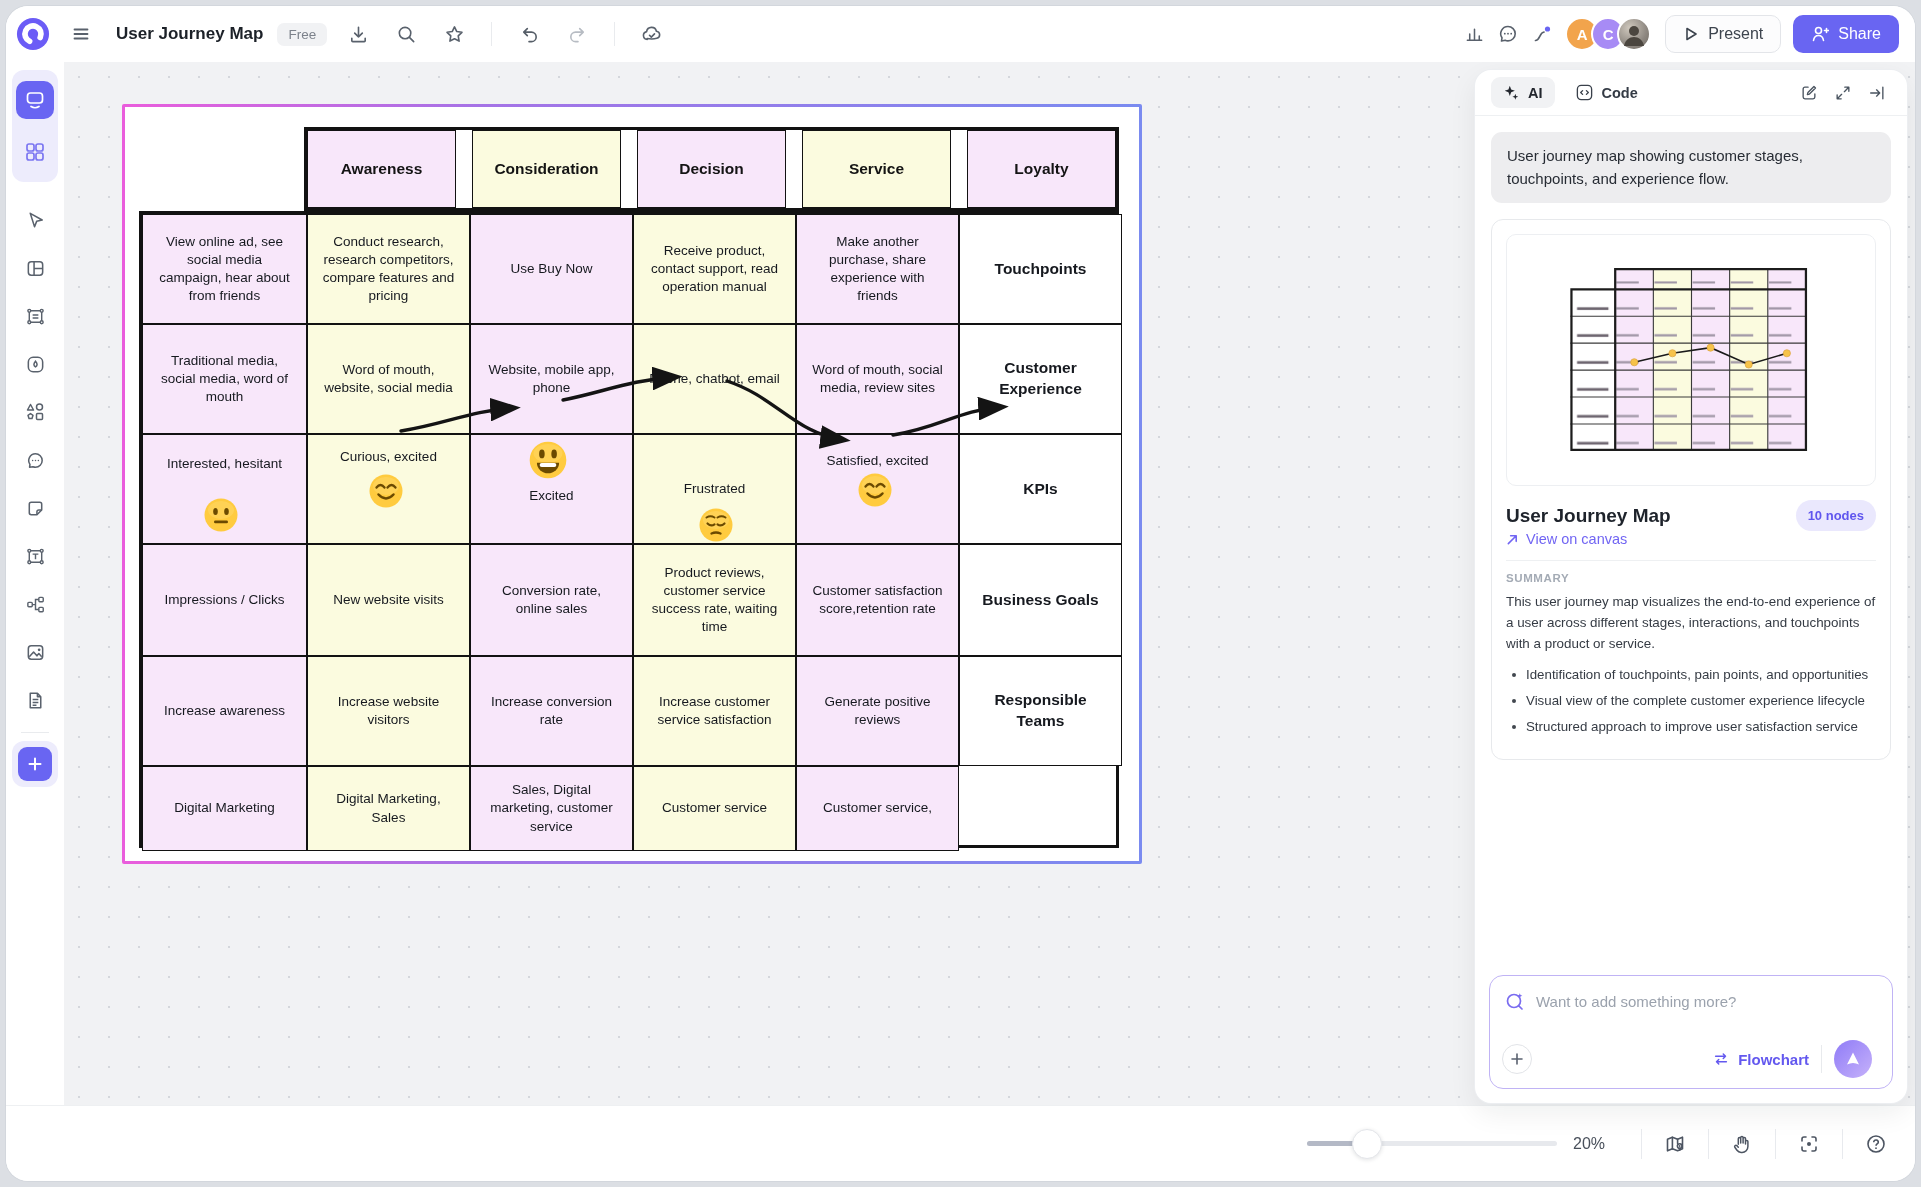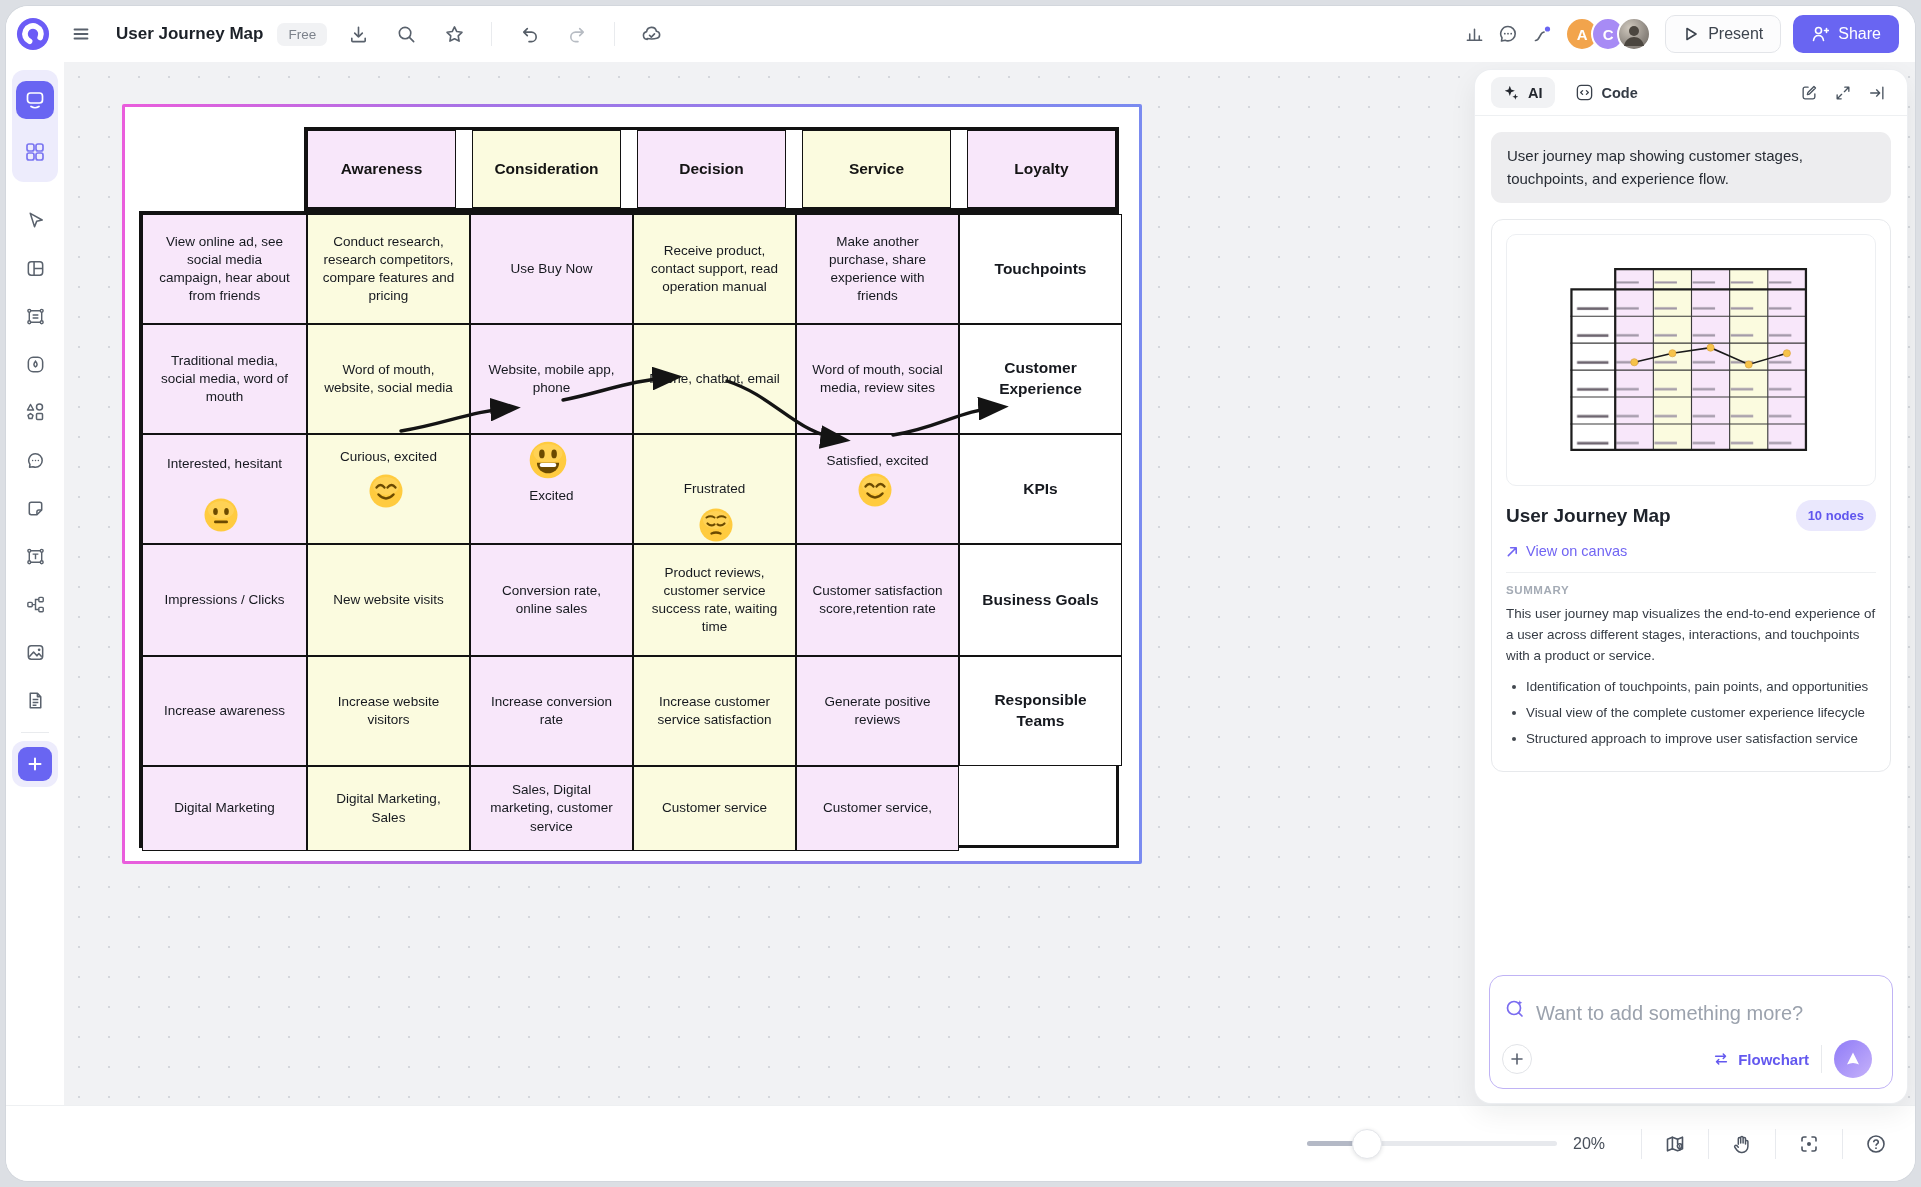--- a/index.html
+++ b/index.html
@@ -58,30 +58,30 @@
   .tab.active { background:#f1f2f4; color:#23272e; }
   .panel-head-icons { margin-left:auto; display:flex; align-items:center; gap:6px; }
   .panel-head-icons .icon-btn { width:28px; height:28px; }
   .panel-scroll { flex:1 1 auto; overflow:hidden; padding:16px; }
   .ai-bubble { background:#ededef; border-radius:11px; padding:13px 16px; font-size:15px; line-height:1.5; color:#272c34; }
   .node-card { border:1px solid #e7e9ec; border-radius:12px; margin-top:16px; padding:14px; }
   .thumb { border:1px solid #edeff2; border-radius:10px; height:252px; display:flex; align-items:center; justify-content:center; background:#fff; }
   .card-title-row { display:flex; align-items:center; justify-content:space-between; margin-top:14px; }
   .card-title { font-size:19px; font-weight:700; color:#1e232b; }
   .node-badge { background:#EAE8FD; color:#5F55EE; font-size:13px; font-weight:700; padding:8px 12px; border-radius:999px; }
-  .canvas-link { display:flex; align-items:center; gap:7px; color:#7165F3; font-size:14.5px; margin-top:12px; cursor:pointer; background:none; border:none; font-family:inherit; padding:0; }
+  .canvas-link { display:flex; align-items:center; gap:7px; color:#7165F3; font-size:14.5px; margin-top:0; cursor:pointer; background:none; border:none; font-family:inherit; padding:0; }
   .card-divider { height:1px; background:#eef0f2; margin:13px 0 11px; }
   .summary-label { font-size:11.5px; letter-spacing:.6px; color:#A4ABB5; font-weight:600; }
   .summary-text { font-size:13.4px; line-height:1.56; color:#353b44; margin-top:8px; }
   .summary-bullets { margin:12px 0 2px 6px; list-style:none; }
   .summary-bullets li { font-size:13.3px; color:#353b44; padding-left:14px; position:relative; margin-bottom:11px; }
   .summary-bullets li::before { content:""; position:absolute; left:0; top:6px; width:4px; height:4px; border-radius:50%; background:#41474f; }
   .prompt-box { flex:0 0 auto; margin:14px; border:1.5px solid #c0b3f5; border-radius:14px; min-height:114px; position:relative; padding:14px 14px 52px; }
   .prompt-row { display:flex; align-items:center; gap:10px; }
-  .prompt-input { border:none; outline:none; flex:1; font-size:20px; font-family:inherit; color:#be185d; background:transparent;margin-top:12px; }
+  .prompt-input { border:none; outline:none; flex:1; font-size:15px; font-family:inherit; color:#be185d; background:transparent; }
   .prompt-input::placeholder { color:#9ba2ad; }
   .prompt-bottom { position:absolute; left:12px; right:20px; bottom:10px; display:flex; align-items:center; }
   .plus-circle { width:30px; height:30px; border:1px solid #e2e4e8; background:#fff; border-radius:50%; color:#5a6270; font-size:17px; cursor:pointer; display:flex; align-items:center; justify-content:center; }
   .flowchart-btn { margin-left:auto; display:flex; align-items:center; gap:8px; background:none; border:none; color:#6358EF; font-size:15px; font-weight:600; cursor:pointer; font-family:inherit; }
   .prompt-sep { width:1px; height:28px; background:#e8eaed; margin:0 12px; }
   .send-btn { width:38px; height:38px; border:none; border-radius:50%; background:linear-gradient(135deg,#8f7bf7,#c6b2fa); cursor:pointer; display:flex; align-items:center; justify-content:center; }
 
   
   .bottombar { position:absolute; left:0; right:0; bottom:0; height:76px; background:#fff; border-top:1px solid #eef0f2; z-index:32; display:flex; align-items:center; justify-content:flex-end; padding-right:22px; }
   .zoom-slider { position:relative; width:250px; height:30px; display:flex; align-items:center; cursor:pointer; }

